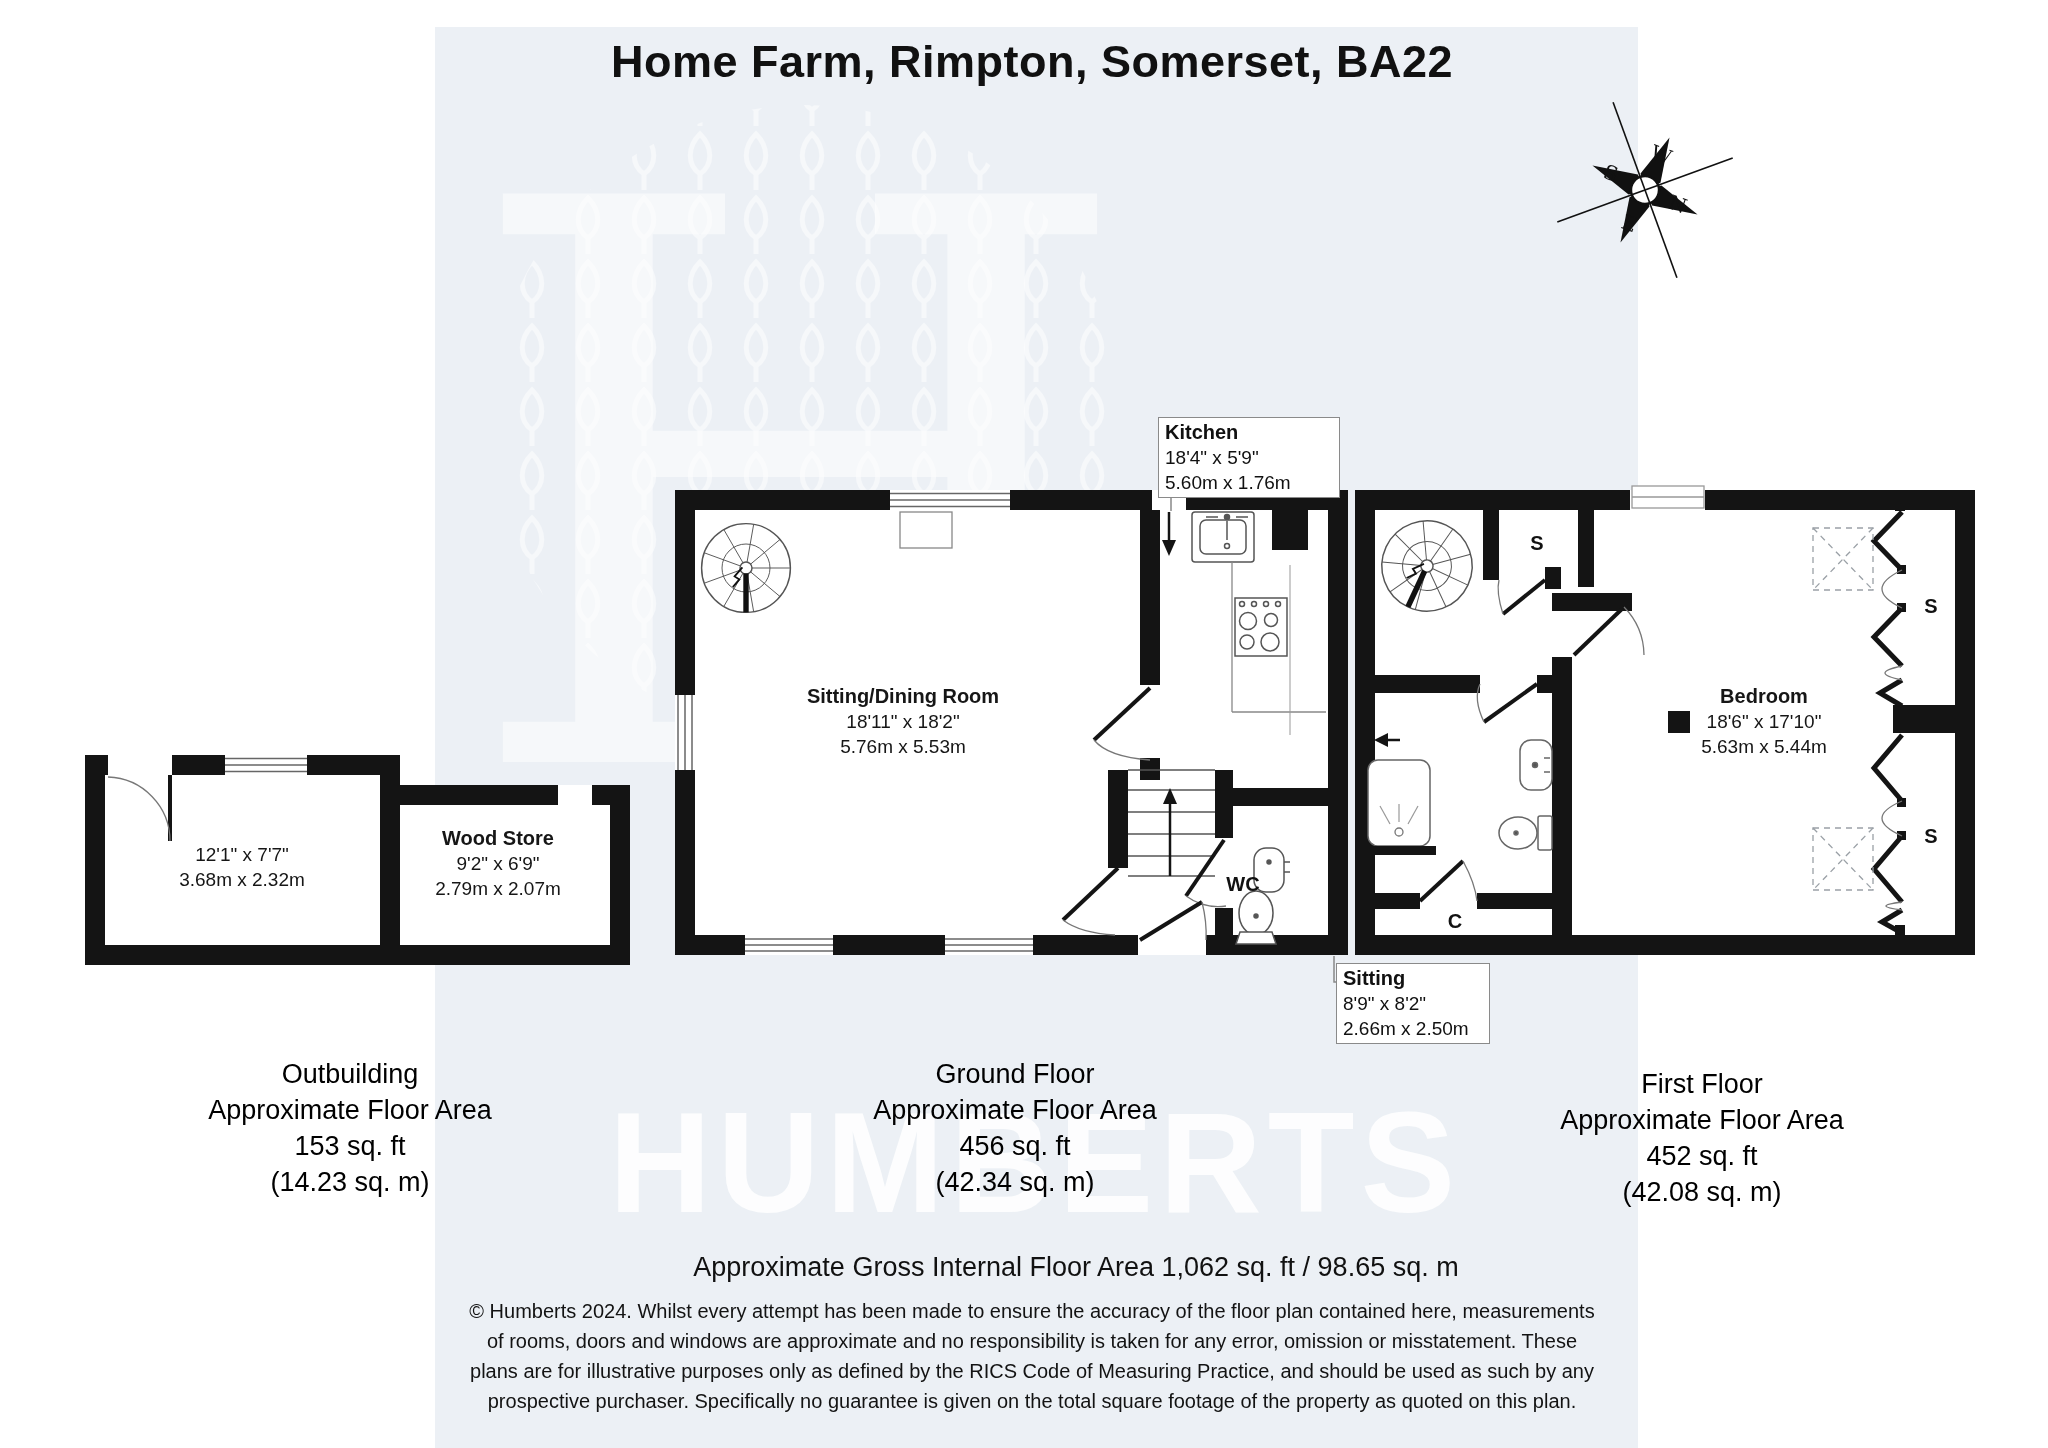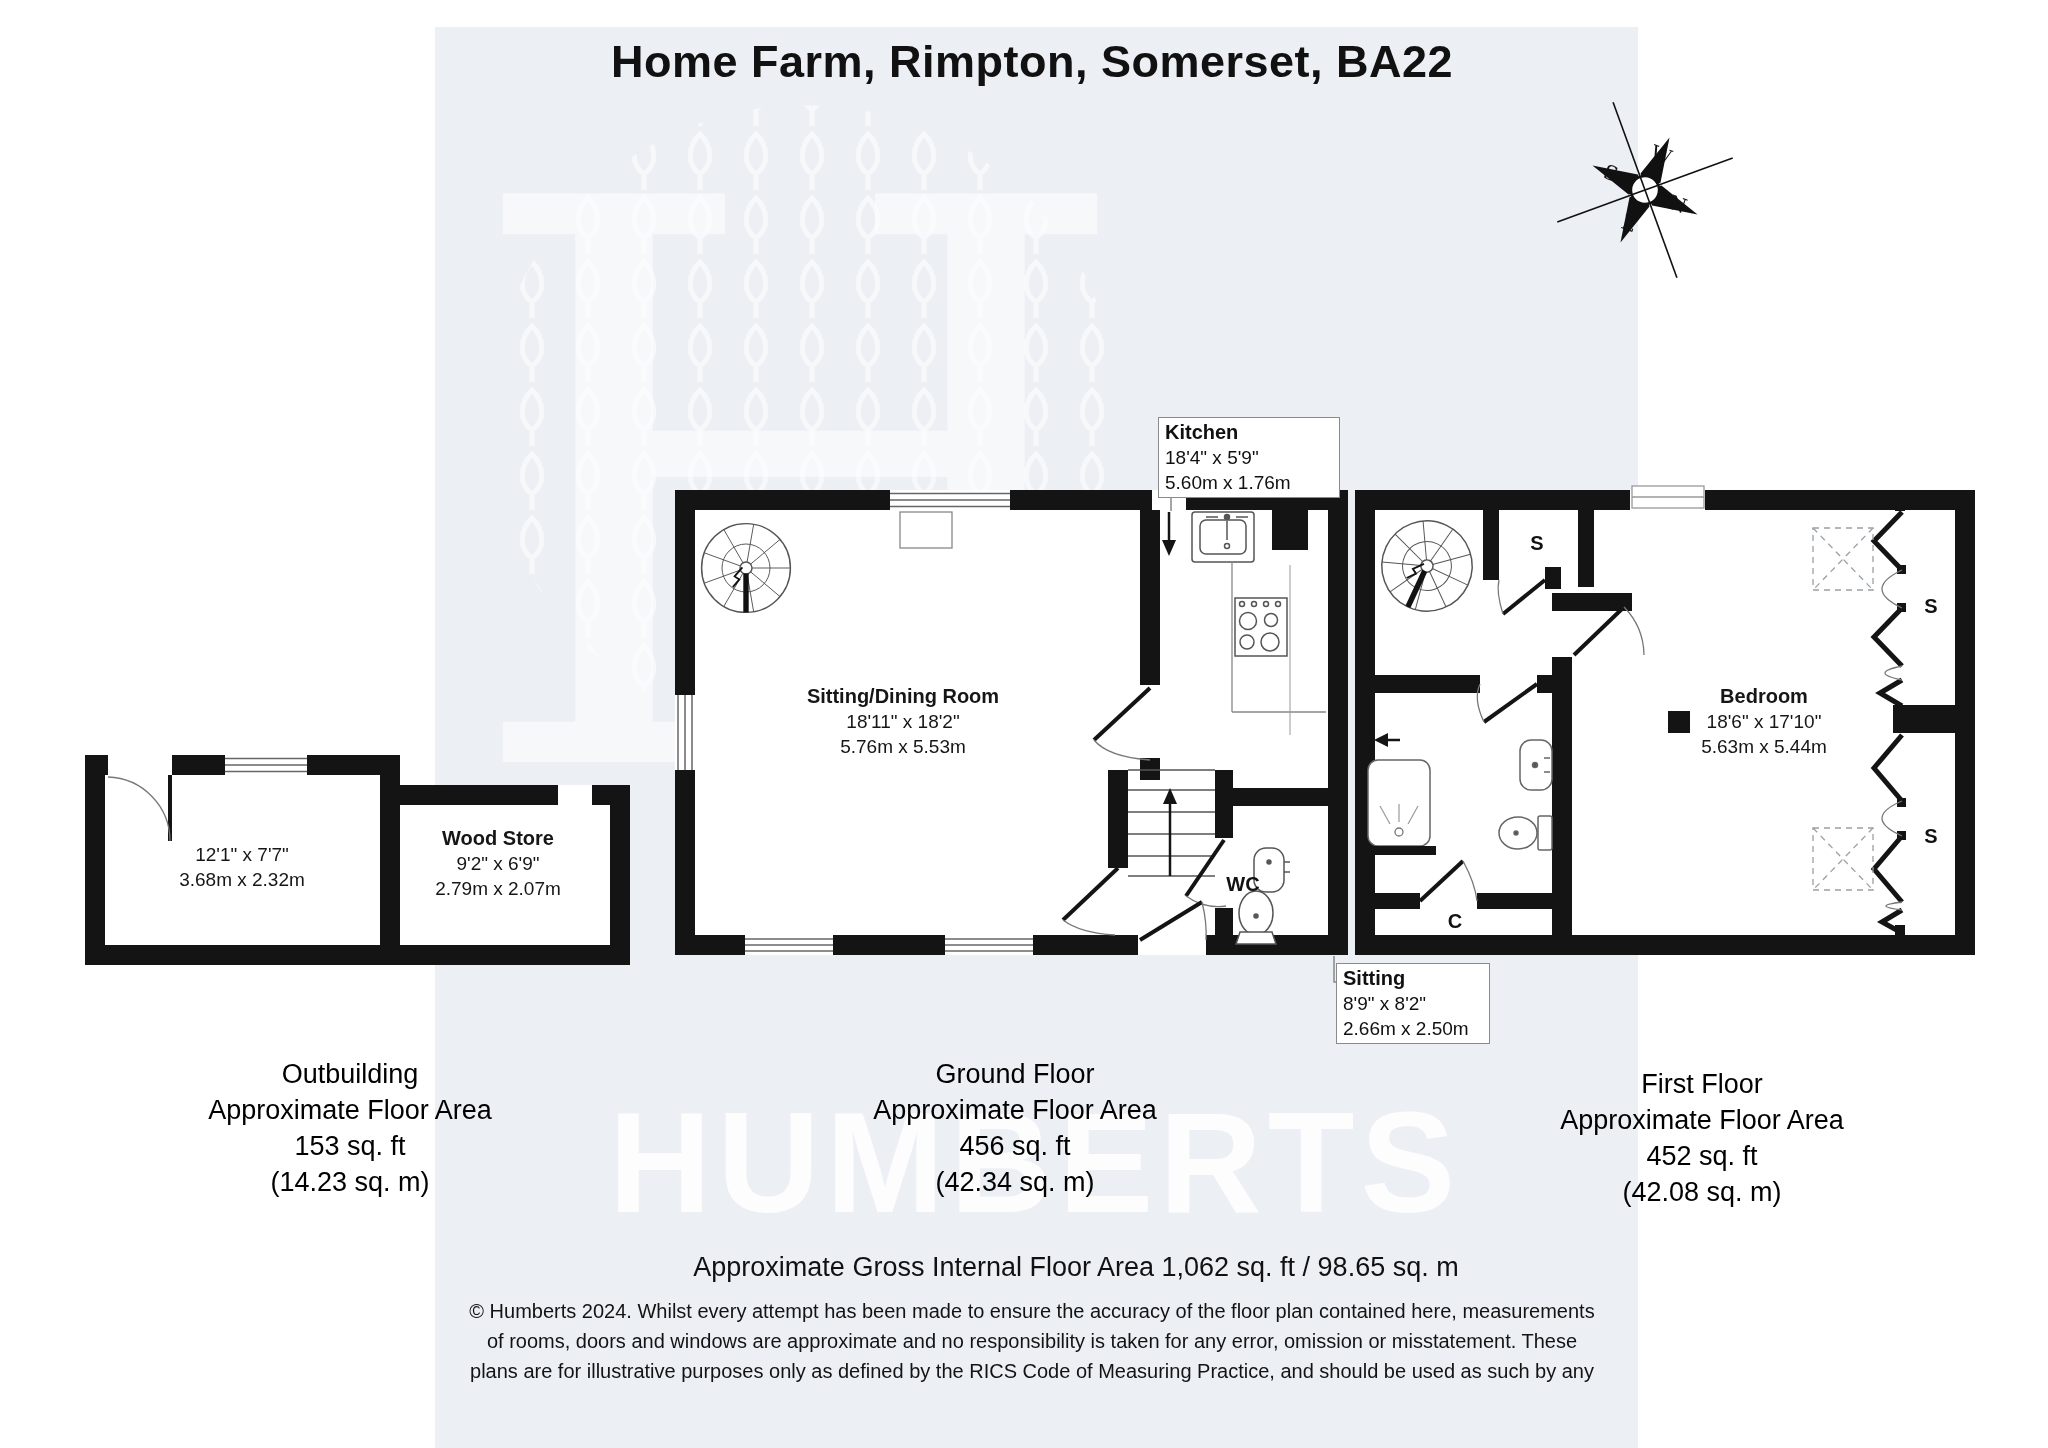--- a/index.html
+++ b/index.html
@@ -389,14 +389,15 @@
     <div>452 sq. ft</div>
     <div>(42.08 sq. m)</div>
   </div>
 
   <div class="txt gross">Approximate Gross Internal Floor Area 1,062 sq. ft / 98.65 sq. m</div>
 
   <div class="txt disclaimer">
     <div>© Humberts 2024. Whilst every attempt has been made to ensure the accuracy of the floor plan contained here, measurements</div>
     <div>of rooms, doors and windows are approximate and no responsibility is taken for any error, omission or misstatement. These</div>
     <div>plans are for illustrative purposes only as defined by the RICS Code of Measuring Practice, and should be used as such by any</div>
+    <div>prospective purchaser. Specifically no guarantee is given on the total square footage of the property as quoted on this plan.</div>
   </div>
 </div>
 
 </body></html>

